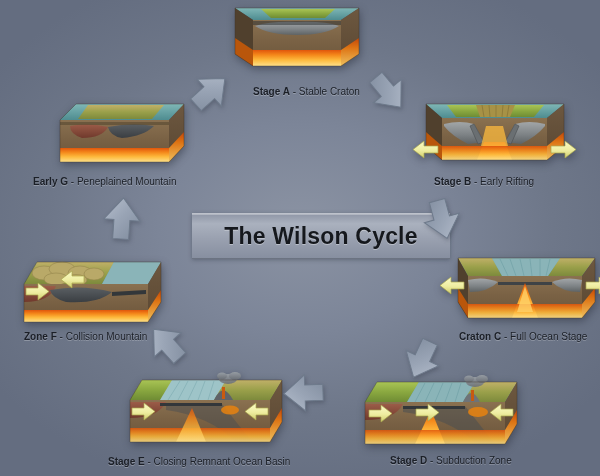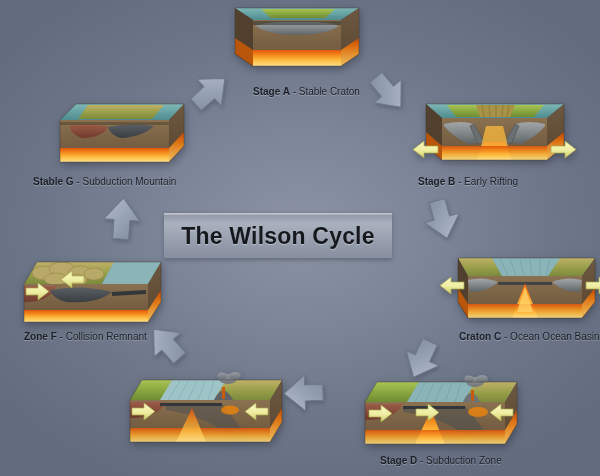--- a/index.html
+++ b/index.html
@@ -8,21 +8,21 @@
     font-family:"Liberation Sans", sans-serif;
     background:#6d768a;
   }
   #stage{
     position:relative;width:600px;height:476px;overflow:hidden;
     background:
       radial-gradient(ellipse 62% 58% at 50% 48%, #8b93a3 0%, #7c8598 38%, #6e7789 68%, #646d80 100%);
   }
   
   .title-plate{
-    position:absolute;left:164px;top:213px;width:228px;height:44px;
+    position:absolute;left:192px;top:213px;width:258px;height:44px;
     background:linear-gradient(180deg,#8f96a6 0%, #aab1be 22%, #9aa1b0 55%, #878fa0 100%);
     border-top:1px solid rgba(255,255,255,.45);
     border-bottom:1px solid rgba(40,48,60,.35);
     box-shadow:0 1px 4px rgba(35,42,55,.35), inset 0 1px 0 rgba(255,255,255,.3);
     display:flex;align-items:center;justify-content:center;
   }
   .title-plate span{
     font-size:23px;font-weight:bold;color:#15181d;letter-spacing:.2px;
     text-shadow:0 1px 0 rgba(255,255,255,.35);
     font-family:"Liberation Sans", sans-serif;
@@ -175,21 +175,21 @@
       <polyline points="14,8 152,8 152,50 135,64 30,64 14,50 14,8" fill="none" stroke="#3b3228" stroke-width=".8" opacity=".5"></polyline>
 
       <g>
         <polygon points="26,50 12,50 12,45 1,53.5 12,62 12,57 26,57" fill="url(#gArrowY)" stroke="#a9a84f" stroke-width=".7"></polygon>
       </g>
       <g>
         <polygon points="139,50 153,50 153,45 164,53.5 153,62 153,57 139,57" fill="url(#gArrowY)" stroke="#a9a84f" stroke-width=".7"></polygon>
       </g>
     </svg>
   </div>
-  <div class="stage-label" style="left:418px;top:176px;">
+  <div class="stage-label" style="left:434px;top:176px;">
     <b>Stage B</b><span> - Early Rifting</span>
   </div>
 
   <div class="block" style="left:440px;top:250px;">
     <svg width="160" height="80" viewBox="0 0 160 80">
 
       <polygon points="28,26 142,26 155,8 18,8" fill="url(#gWater)"></polygon>
       <polygon points="28,26 62,26 52,8 18,8" fill="url(#gLandDry)"></polygon>
       <polygon points="108,26 142,26 155,8 120,8" fill="url(#gLandDry)"></polygon>
       <polygon points="62,26 108,26 120,8 52,8" fill="#8ab4b8"></polygon>
@@ -221,21 +221,21 @@
 
       <g>
         <polygon points="24,32 11,32 11,27 0,35.5 11,44 11,39 24,39" fill="url(#gArrowY)" stroke="#a9a84f" stroke-width=".7"></polygon>
       </g>
       <g>
         <polygon points="146,32 159,32 159,27 170,35.5 159,44 159,39 146,39" fill="url(#gArrowY)" stroke="#a9a84f" stroke-width=".7"></polygon>
       </g>
     </svg>
   </div>
   <div class="stage-label" style="left:459px;top:331px;">
-    <b>Craton C</b><span> - Ocean Ocean Basin</span>
+    <b>Craton C</b><span> - Full Ocean Stage</span>
   </div>
 
   <div class="block" style="left:345px;top:368px;">
     <svg width="182" height="84" viewBox="0 0 182 84">
 
       <polygon points="20,34 160,34 172,14 32,14" fill="url(#gWater)"></polygon>
       <polygon points="20,34 62,34 74,14 32,14" fill="url(#gLand)"></polygon>
       <polygon points="118,34 160,34 172,14 130,14" fill="url(#gLandDry)"></polygon>
       <polygon points="62,34 118,34 130,14 74,14" fill="#8ab4b8"></polygon>
       <g stroke="#6b9ca2" stroke-width=".8" opacity=".7">
@@ -275,21 +275,21 @@
         <polygon points="24,42 36,42 36,37 47,45.5 36,54 36,49 24,49" fill="url(#gArrowY)" stroke="#a9a84f" stroke-width=".7"></polygon>
       </g>
       <g>
         <polygon points="71,41 83,41 83,36 94,44.5 83,53 83,48 71,48" fill="url(#gArrowY)" stroke="#a9a84f" stroke-width=".7"></polygon>
       </g>
       <g>
         <polygon points="168,41 156,41 156,36 145,44.5 156,53 156,48 168,48" fill="url(#gArrowY)" stroke="#a9a84f" stroke-width=".7"></polygon>
       </g>
     </svg>
   </div>
-  <div class="stage-label" style="left:380px;top:455px;">
+  <div class="stage-label" style="left:390px;top:455px;">
     <b>Stage D</b><span> - Subduction Zone</span>
   </div>
 
   <div class="block" style="left:110px;top:364px;">
     <svg width="182" height="84" viewBox="0 0 182 84">
       <polygon points="20,36 160,36 172,16 32,16" fill="url(#gLandDry)"></polygon>
       <polygon points="20,36 50,36 62,16 32,16" fill="url(#gLand)"></polygon>
       <polygon points="104,36 160,36 172,16 116,16" fill="url(#gLandDry)"></polygon>
       <polygon points="50,36 104,36 116,16 62,16" fill="#9ec4c8"></polygon>
       <g stroke="#7aa8ae" stroke-width=".8" opacity=".7">
@@ -318,20 +318,23 @@
       <polygon points="160,64 172,44 172,58 160,78" fill="url(#gMagmaSide)"></polygon>
       <polyline points="32,16 172,16 172,58 160,78 20,78 20,36 32,16" fill="none" stroke="#3b3228" stroke-width=".8" opacity=".5"></polyline>
       <g>
         <polygon points="22,44 34,44 34,39 45,47.5 34,56 34,51 22,51" fill="url(#gArrowY)" stroke="#a9a84f" stroke-width=".7"></polygon>
       </g>
       <g>
         <polygon points="158,44 146,44 146,39 135,47.5 146,56 146,51 158,51" fill="url(#gArrowY)" stroke="#a9a84f" stroke-width=".7"></polygon>
       </g>
     </svg>
   </div>
+  <div class="stage-label" style="left:108px;top:456px;">
+    <b>Stage E</b><span> - Closing Remnant Ocean Basin</span>
+  </div>
 
   <div class="block" style="left:6px;top:246px;">
     <svg width="160" height="84" viewBox="0 0 160 84">
 
       <polygon points="18,38 142,38 155,16 31,16" fill="url(#gWater)"></polygon>
       <polygon points="18,38 96,38 108,16 31,16" fill="url(#gLandDry)"></polygon>
 
       <g fill="#b9a968" stroke="#94854c" stroke-width=".6">
         <ellipse cx="38" cy="27" rx="12" ry="7"></ellipse>
         <ellipse cx="56" cy="23" rx="13" ry="7"></ellipse>
@@ -356,21 +359,21 @@
 
       <g>
         <polygon points="20,42 32,42 32,37 43,45.5 32,54 32,49 20,49" fill="url(#gArrowY)" stroke="#a9a84f" stroke-width=".7"></polygon>
       </g>
       <g>
         <polygon points="78,30 66,30 66,25 55,33.5 66,42 66,37 78,37" fill="url(#gArrowY)" stroke="#a9a84f" stroke-width=".7"></polygon>
       </g>
     </svg>
   </div>
   <div class="stage-label" style="left:24px;top:331px;">
-    <b>Zone F</b><span> - Collision Remnant</span>
+    <b>Zone F</b><span> - Collision Mountain</span>
   </div>
 
   <div class="block" style="left:36px;top:96px;">
     <svg width="155" height="80" viewBox="0 0 155 80">
       <polygon points="24,24 133,24 148,8 40,8" fill="url(#gWater)"></polygon>
       <polygon points="42,23 116,23 128,9 52,9" fill="url(#gLandDry)"></polygon>
 
       <polygon points="24,24 133,24 133,66 24,66" fill="url(#gMantle)"></polygon>
 
       <path d="M34,30 Q52,26 72,31 Q66,42 46,42 Q34,38 34,30 Z" fill="url(#gRock)"></path>
@@ -379,21 +382,21 @@
 
       <polygon points="24,52 133,52 133,66 24,66" fill="url(#gMagma)"></polygon>
 
       <polygon points="133,24 148,8 148,50 133,66" fill="url(#gMantleSide)"></polygon>
       <polygon points="133,52 148,36 148,50 133,66" fill="url(#gMagmaSide)"></polygon>
       <polygon points="24,24 40,8 40,50 24,66" fill="#50402d" opacity="0"></polygon>
       <polyline points="40,8 148,8 148,50 133,66 24,66 24,24 40,8" fill="none" stroke="#3b3228" stroke-width=".8" opacity=".5"></polyline>
     </svg>
   </div>
   <div class="stage-label" style="left:33px;top:176px;">
-    <b>Stable G</b><span> - Subduction Mountain</span>
+    <b>Early G</b><span> - Peneplained Mountain</span>
   </div>
 
   <div class="gray-arrow" style="left:188px;top:71px;">
     <svg width="44" height="42" viewBox="0 0 44 42">
       <g transform="rotate(48 22 21)">
         <polygon points="22,1 40,22 30,22 30,40 14,40 14,22 4,22" fill="url(#gArrowGray)" stroke="#6e7a8b" stroke-width="1"></polygon>
       </g>
     </svg>
   </div>
 

